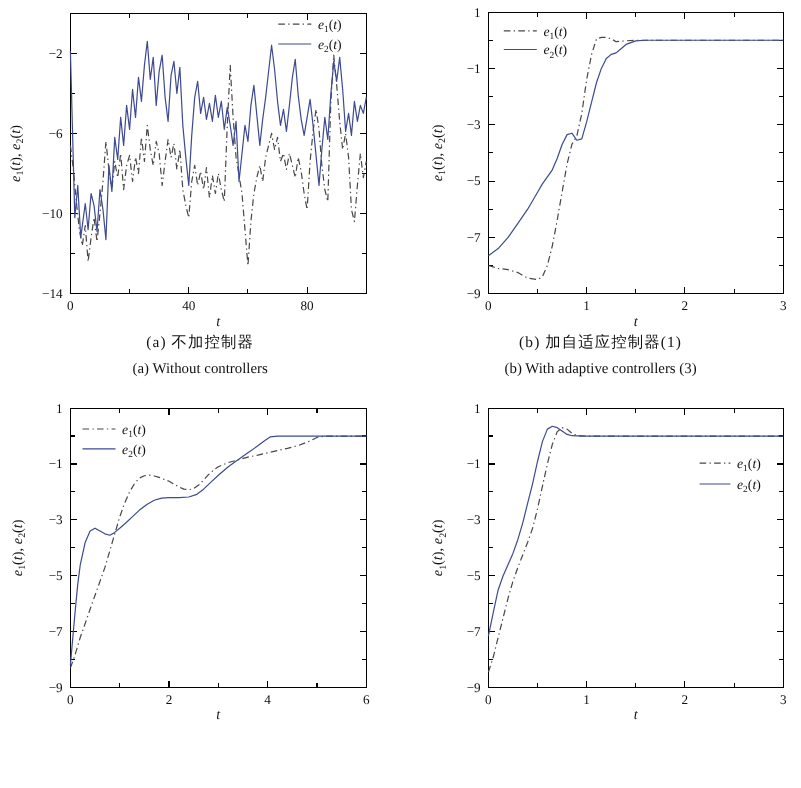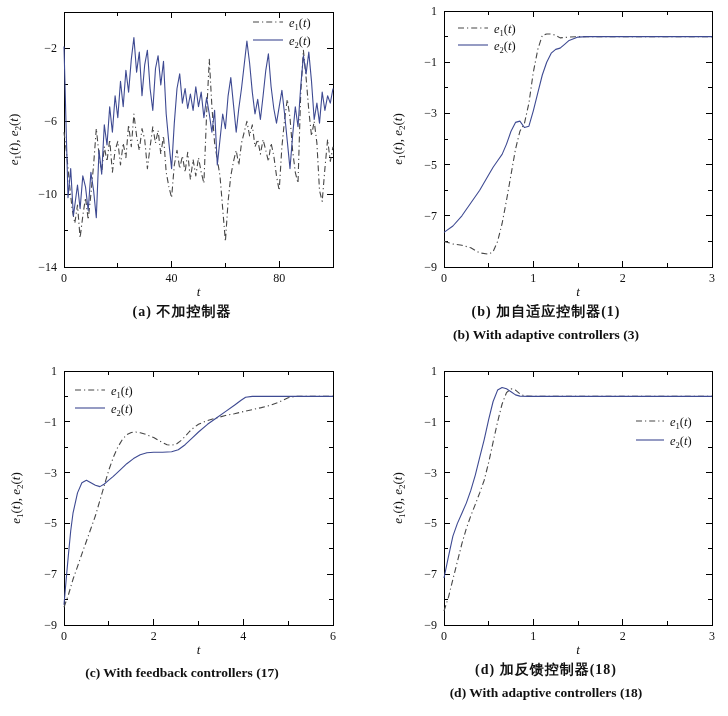--- a/index.html
+++ b/index.html
@@ -4,21 +4,21 @@
 <style>
   html,body{margin:0;padding:0;}
   body{
     width:728px;height:716px;background:#ffffff;overflow:hidden;
     font-family:"Liberation Serif",serif;color:#111;
   }
   .grid{display:grid;grid-template-columns:364px 364px;grid-template-rows:358px 358px;width:728px;height:716px;}
   figure.panel{margin:0;padding:0;}
   .chart{width:364px;height:300px;}
   figcaption{text-align:center;}
-  .cap{line-height:1.15;font-weight:bold;}
+  .cap{line-height:1.15;}
   .cap.zh{margin-top:4px;font-size:14px;letter-spacing:1px;}
   .cap.en{margin-top:7px;font-size:13.5px;}
   svg{display:block;}
   svg text{fill:#111;font-family:"Liberation Serif",serif;}
   .tick{font-size:12px;}
   .axlabel{font-size:13px;}
   .legendtext{font-size:12.5px;}
 </style>
 </head>
 <body>
@@ -66,20 +66,21 @@
           <g>
             <line x1="253" y1="22" x2="283" y2="22" stroke="#474747" stroke-width="1.1" stroke-dasharray="6 3 1.2 3"></line>
             <text x="289" y="26.5" class="legendtext"><tspan font-style="italic">e</tspan><tspan font-size="8.5" dy="3">1</tspan><tspan dy="-3">(</tspan><tspan font-style="italic">t</tspan><tspan>)</tspan></text>
             <line x1="253" y1="40" x2="283" y2="40" stroke="#3e4a92" stroke-width="1.1" stroke-dasharray="none"></line>
             <text x="289" y="44.5" class="legendtext"><tspan font-style="italic">e</tspan><tspan font-size="8.5" dy="3">2</tspan><tspan dy="-3">(</tspan><tspan font-style="italic">t</tspan><tspan>)</tspan></text>
           </g>
         </svg>
       </div>
     <figcaption>
       <div class="cap zh">(a) 不加控制器</div>
+      <div class="cap en">(a) Without controllers</div>
     </figcaption>
   </figure>
   <figure class="panel">
     <div class="chart">
         <svg width="364" height="300">
           <rect x="80" y="11" width="268" height="256" fill="none" stroke="#000000" stroke-width="1" shape-rendering="crispEdges"></rect>
           <line x1="80" y1="267" x2="80" y2="261" stroke="#000000" stroke-width="1" shape-rendering="crispEdges"></line>
           <line x1="80" y1="11" x2="80" y2="17" stroke="#000000" stroke-width="1" shape-rendering="crispEdges"></line>
           <text x="80" y="282" text-anchor="middle" class="tick">0</text>
           <line x1="169.33333333333331" y1="267" x2="169.33333333333331" y2="261" stroke="#000000" stroke-width="1" shape-rendering="crispEdges"></line>
@@ -198,21 +199,20 @@
           <text x="20" y="140" text-anchor="middle" class="axlabel" transform="rotate(-90 20 140)"><tspan font-style="italic">e</tspan><tspan font-size="9" dy="3">1</tspan><tspan dy="-3">(</tspan><tspan font-style="italic">t</tspan><tspan>), </tspan><tspan font-style="italic">e</tspan><tspan font-size="9" dy="3">2</tspan><tspan dy="-3">(</tspan><tspan font-style="italic">t</tspan><tspan>)</tspan></text>
           <g>
             <line x1="75" y1="32" x2="105" y2="32" stroke="#474747" stroke-width="1.1" stroke-dasharray="6 3 1.2 3"></line>
             <text x="111" y="36.5" class="legendtext"><tspan font-style="italic">e</tspan><tspan font-size="8.5" dy="3">1</tspan><tspan dy="-3">(</tspan><tspan font-style="italic">t</tspan><tspan>)</tspan></text>
             <line x1="75" y1="50" x2="105" y2="50" stroke="#3e4a92" stroke-width="1.1" stroke-dasharray="none"></line>
             <text x="111" y="54.5" class="legendtext"><tspan font-style="italic">e</tspan><tspan font-size="8.5" dy="3">2</tspan><tspan dy="-3">(</tspan><tspan font-style="italic">t</tspan><tspan>)</tspan></text>
           </g>
         </svg>
       </div>
     <figcaption>
-      <div class="cap en">(c) With feedback controllers (17)</div>
     </figcaption>
   </figure>
   <figure class="panel">
     <div class="chart">
         <svg width="364" height="300">
           <rect x="80" y="13" width="268" height="254" fill="none" stroke="#000000" stroke-width="1" shape-rendering="crispEdges"></rect>
           <line x1="80" y1="267" x2="80" y2="261" stroke="#000000" stroke-width="1" shape-rendering="crispEdges"></line>
           <line x1="80" y1="13" x2="80" y2="19" stroke="#000000" stroke-width="1" shape-rendering="crispEdges"></line>
           <text x="80" y="282" text-anchor="middle" class="tick">0</text>
           <line x1="169.33333333333331" y1="267" x2="169.33333333333331" y2="261" stroke="#000000" stroke-width="1" shape-rendering="crispEdges"></line>
@@ -263,18 +263,14 @@
           <text x="214" y="296" text-anchor="middle" class="axlabel" font-style="italic">t</text>
           <text x="38" y="140" text-anchor="middle" class="axlabel" transform="rotate(-90 38 140)"><tspan font-style="italic">e</tspan><tspan font-size="9" dy="3">1</tspan><tspan dy="-3">(</tspan><tspan font-style="italic">t</tspan><tspan>), </tspan><tspan font-style="italic">e</tspan><tspan font-size="9" dy="3">2</tspan><tspan dy="-3">(</tspan><tspan font-style="italic">t</tspan><tspan>)</tspan></text>
           <g>
             <line x1="272" y1="63" x2="300" y2="63" stroke="#474747" stroke-width="1.1" stroke-dasharray="6 3 1.2 3"></line>
             <text x="306" y="67.5" class="legendtext"><tspan font-style="italic">e</tspan><tspan font-size="8.5" dy="3">1</tspan><tspan dy="-3">(</tspan><tspan font-style="italic">t</tspan><tspan>)</tspan></text>
             <line x1="272" y1="82" x2="300" y2="82" stroke="#3e4a92" stroke-width="1.1" stroke-dasharray="none"></line>
             <text x="306" y="86.5" class="legendtext"><tspan font-style="italic">e</tspan><tspan font-size="8.5" dy="3">2</tspan><tspan dy="-3">(</tspan><tspan font-style="italic">t</tspan><tspan>)</tspan></text>
           </g>
         </svg>
       </div>
-    <figcaption>
-      <div class="cap zh">(d) 加反馈控制器(18)</div>
-      <div class="cap en">(d) With adaptive controllers (18)</div>
-    </figcaption>
   </figure>
 </div>
 
 </body></html>

